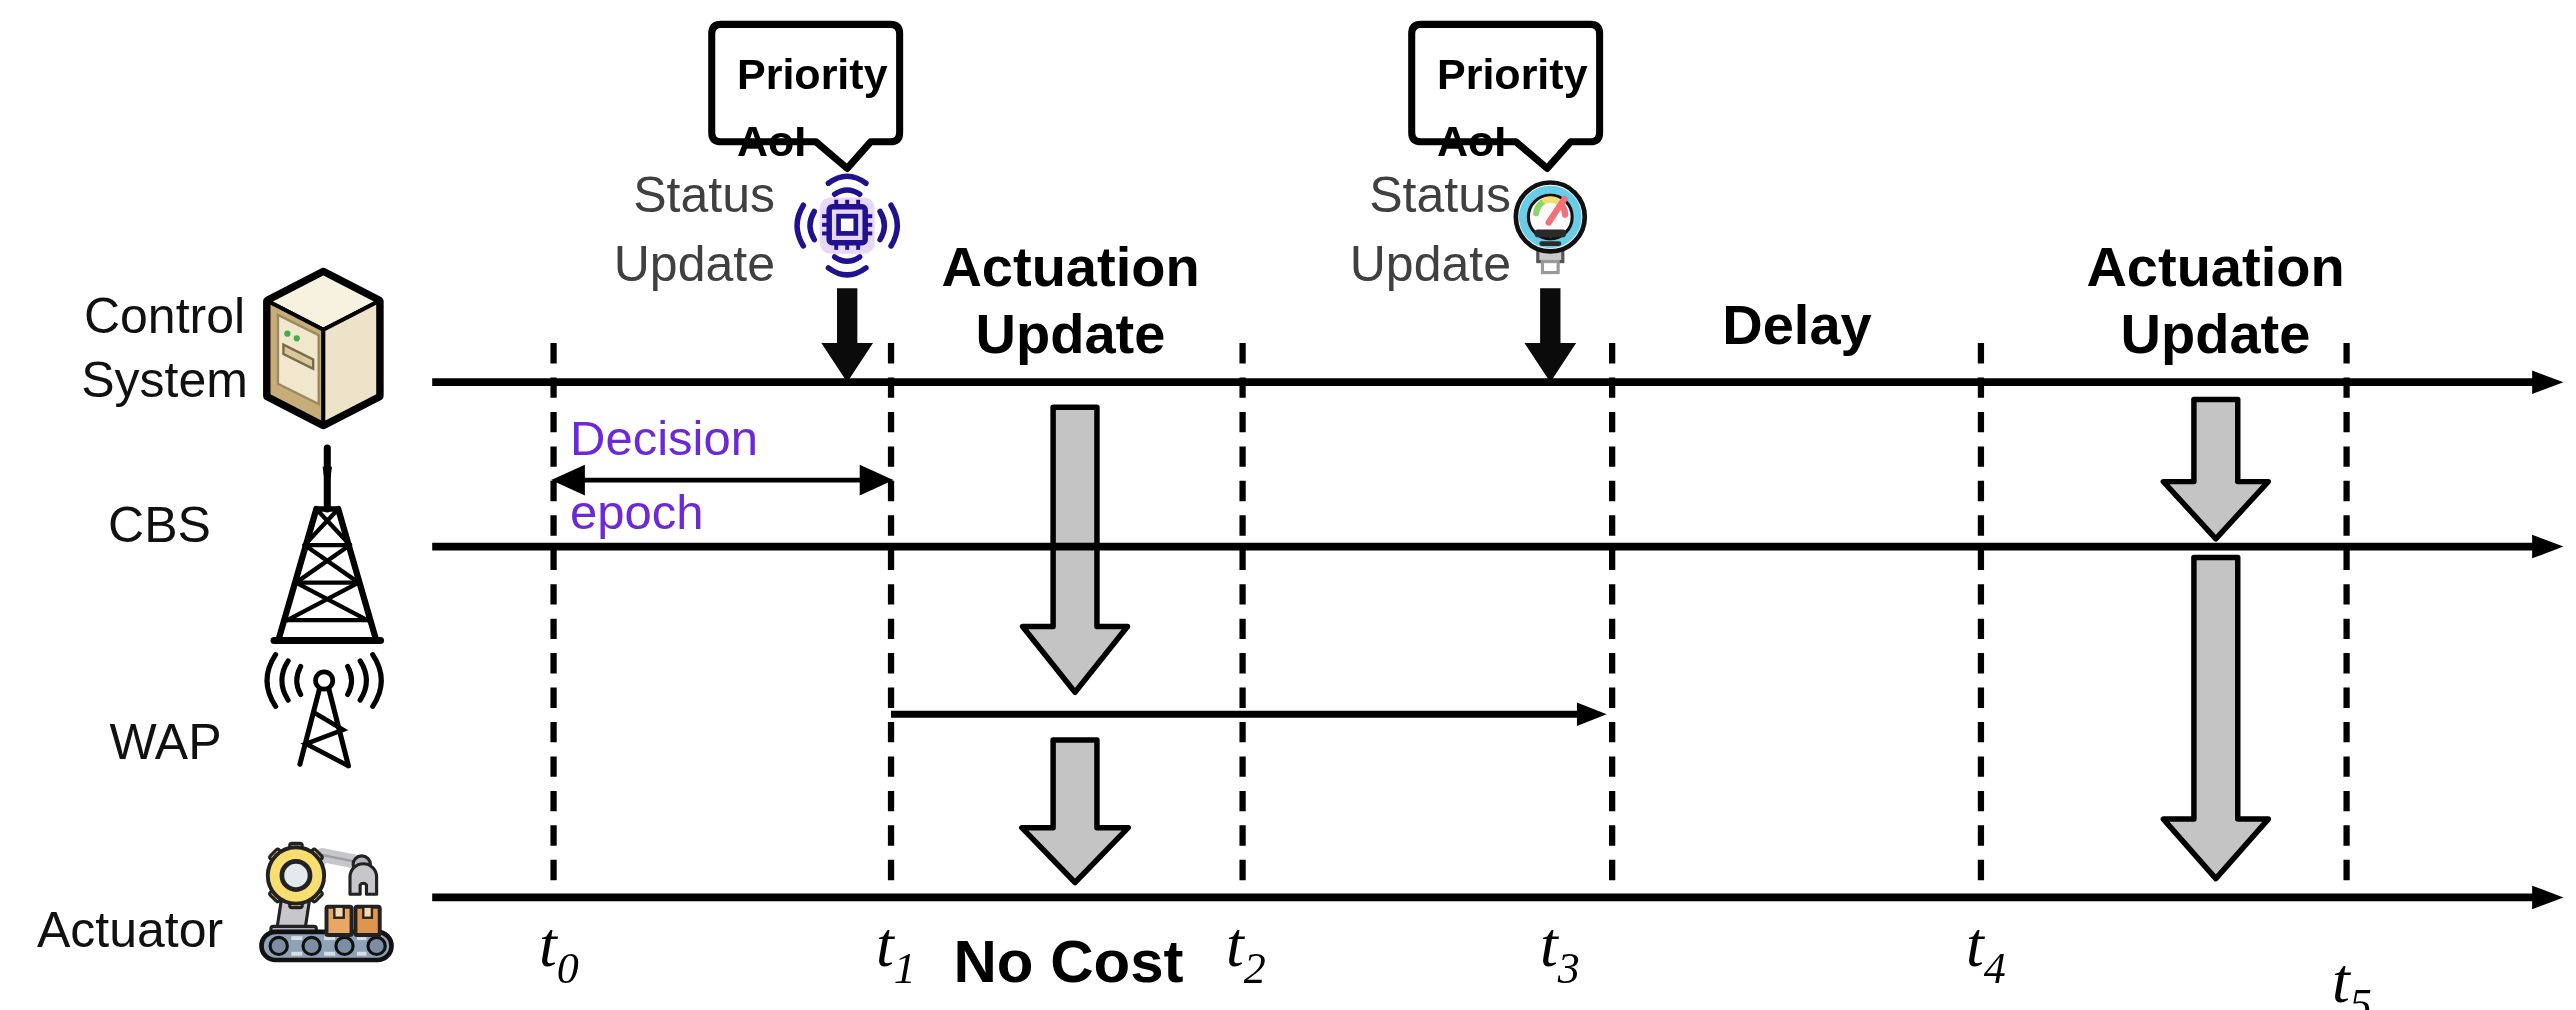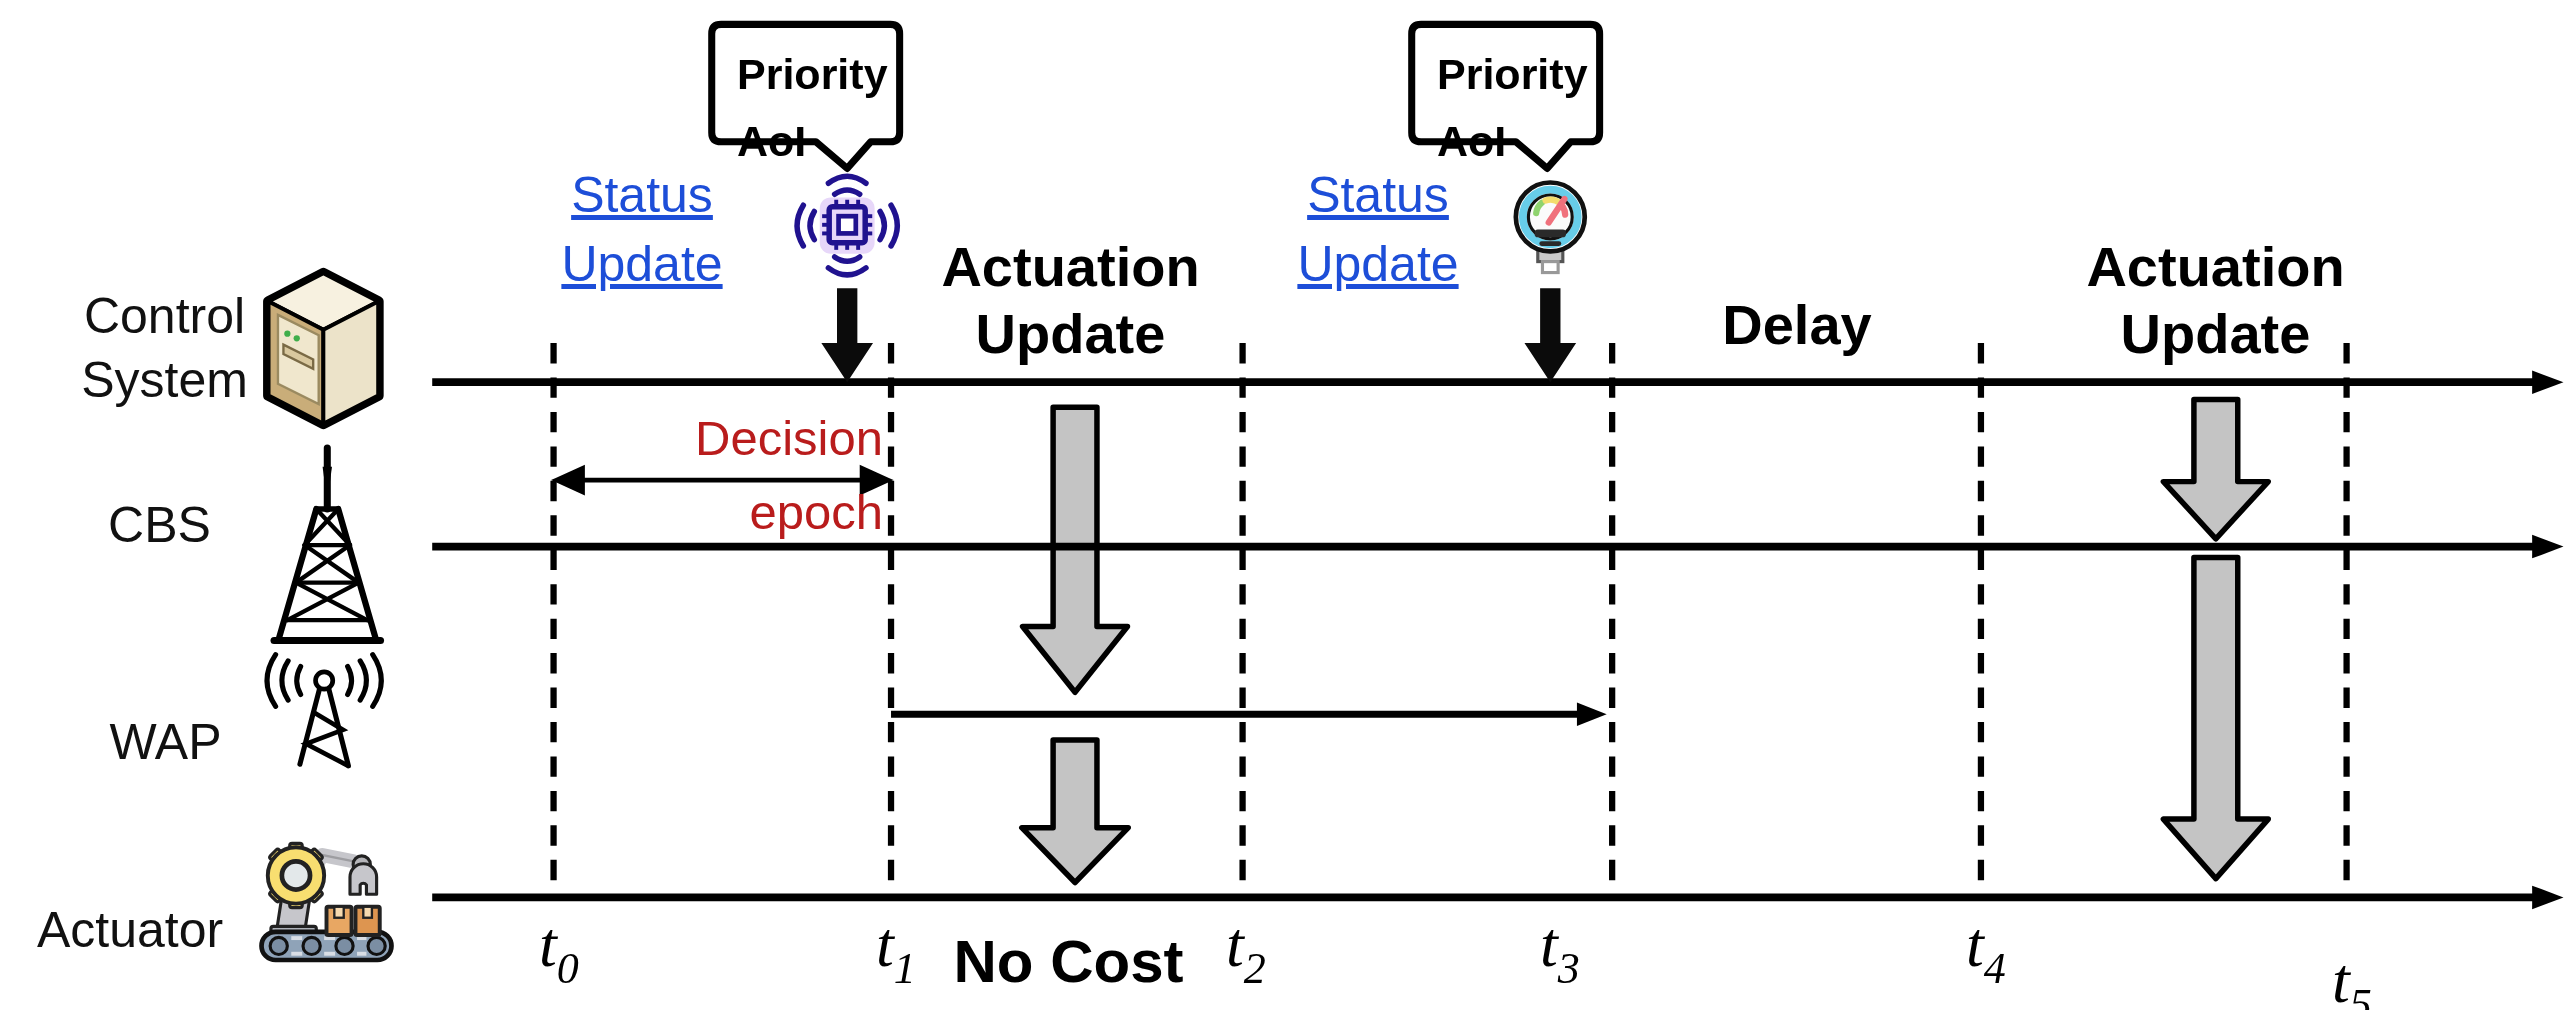--- a/index.html
+++ b/index.html
@@ -2,23 +2,23 @@
 <html style="font-size:12.5px"><head>
 <meta charset="utf-8">
 <style>
   html,body{margin:0;padding:0;background:#ffffff;}
   #stage{position:relative;width:2576px;height:1011px;background:#ffffff;overflow:hidden;
          font-family:"Liberation Sans", sans-serif;color:#000;}
   #gfx{position:absolute;left:0;top:0;width:2576px;height:1011px;}
   .txt{position:absolute;white-space:normal;}
   .row-label{font-size:50px;line-height:64px;text-align:center;color:#111;}
   .bubble-text{font-size:43px;line-height:67px;font-weight:700;text-align:left;}
-  .status-text{font-size:50px;line-height:69px;text-align:center;color:#1d4ed8;text-decoration:underline;}
+  .status-text{font-size:50px;line-height:69px;text-align:right;color:#404040;}
   .bold-ann{font-size:56px;line-height:67px;font-weight:700;text-align:center;}
-  .plain-ann{font-size:49px;line-height:74px;text-align:right;color:#b91c1c;}
+  .plain-ann{font-size:49px;line-height:74px;text-align:left;color:#6d28d9;}
   .cost-ann{font-size:60px;font-weight:700;text-align:center;}
   .tick{position:absolute;font-family:"Liberation Serif", serif;font-style:italic;}
   .tick .base{font-size:64px;}
   .tick .sub{font-size:44px;display:inline-block;transform:translateY(17px);}
 </style>
 </head>
 <body>
 
 <div id="stage">
 

